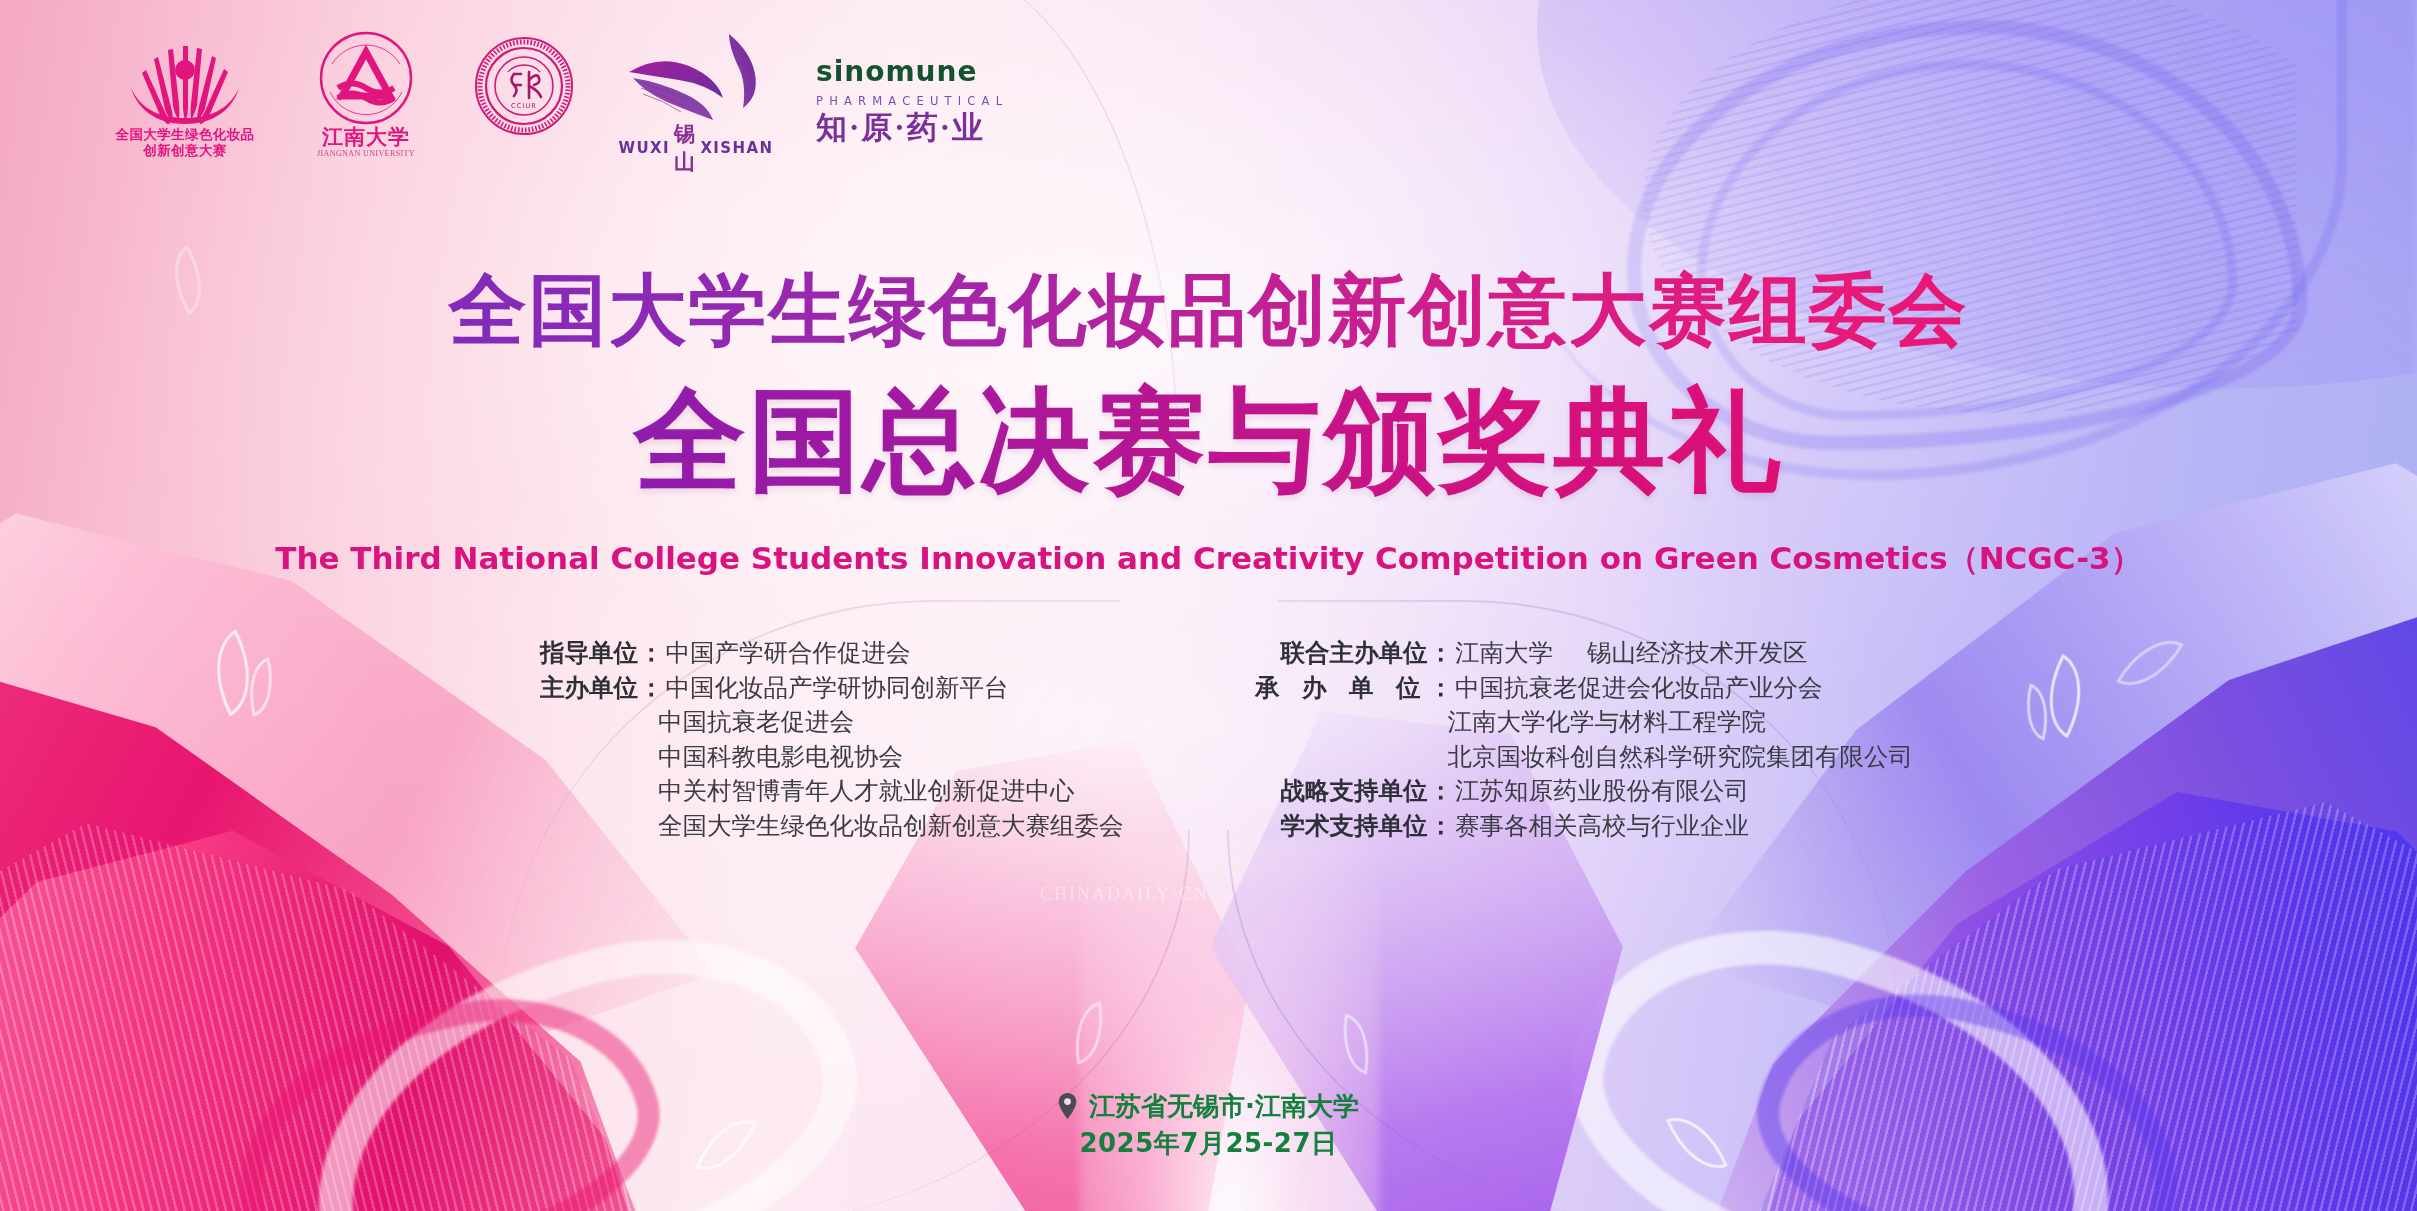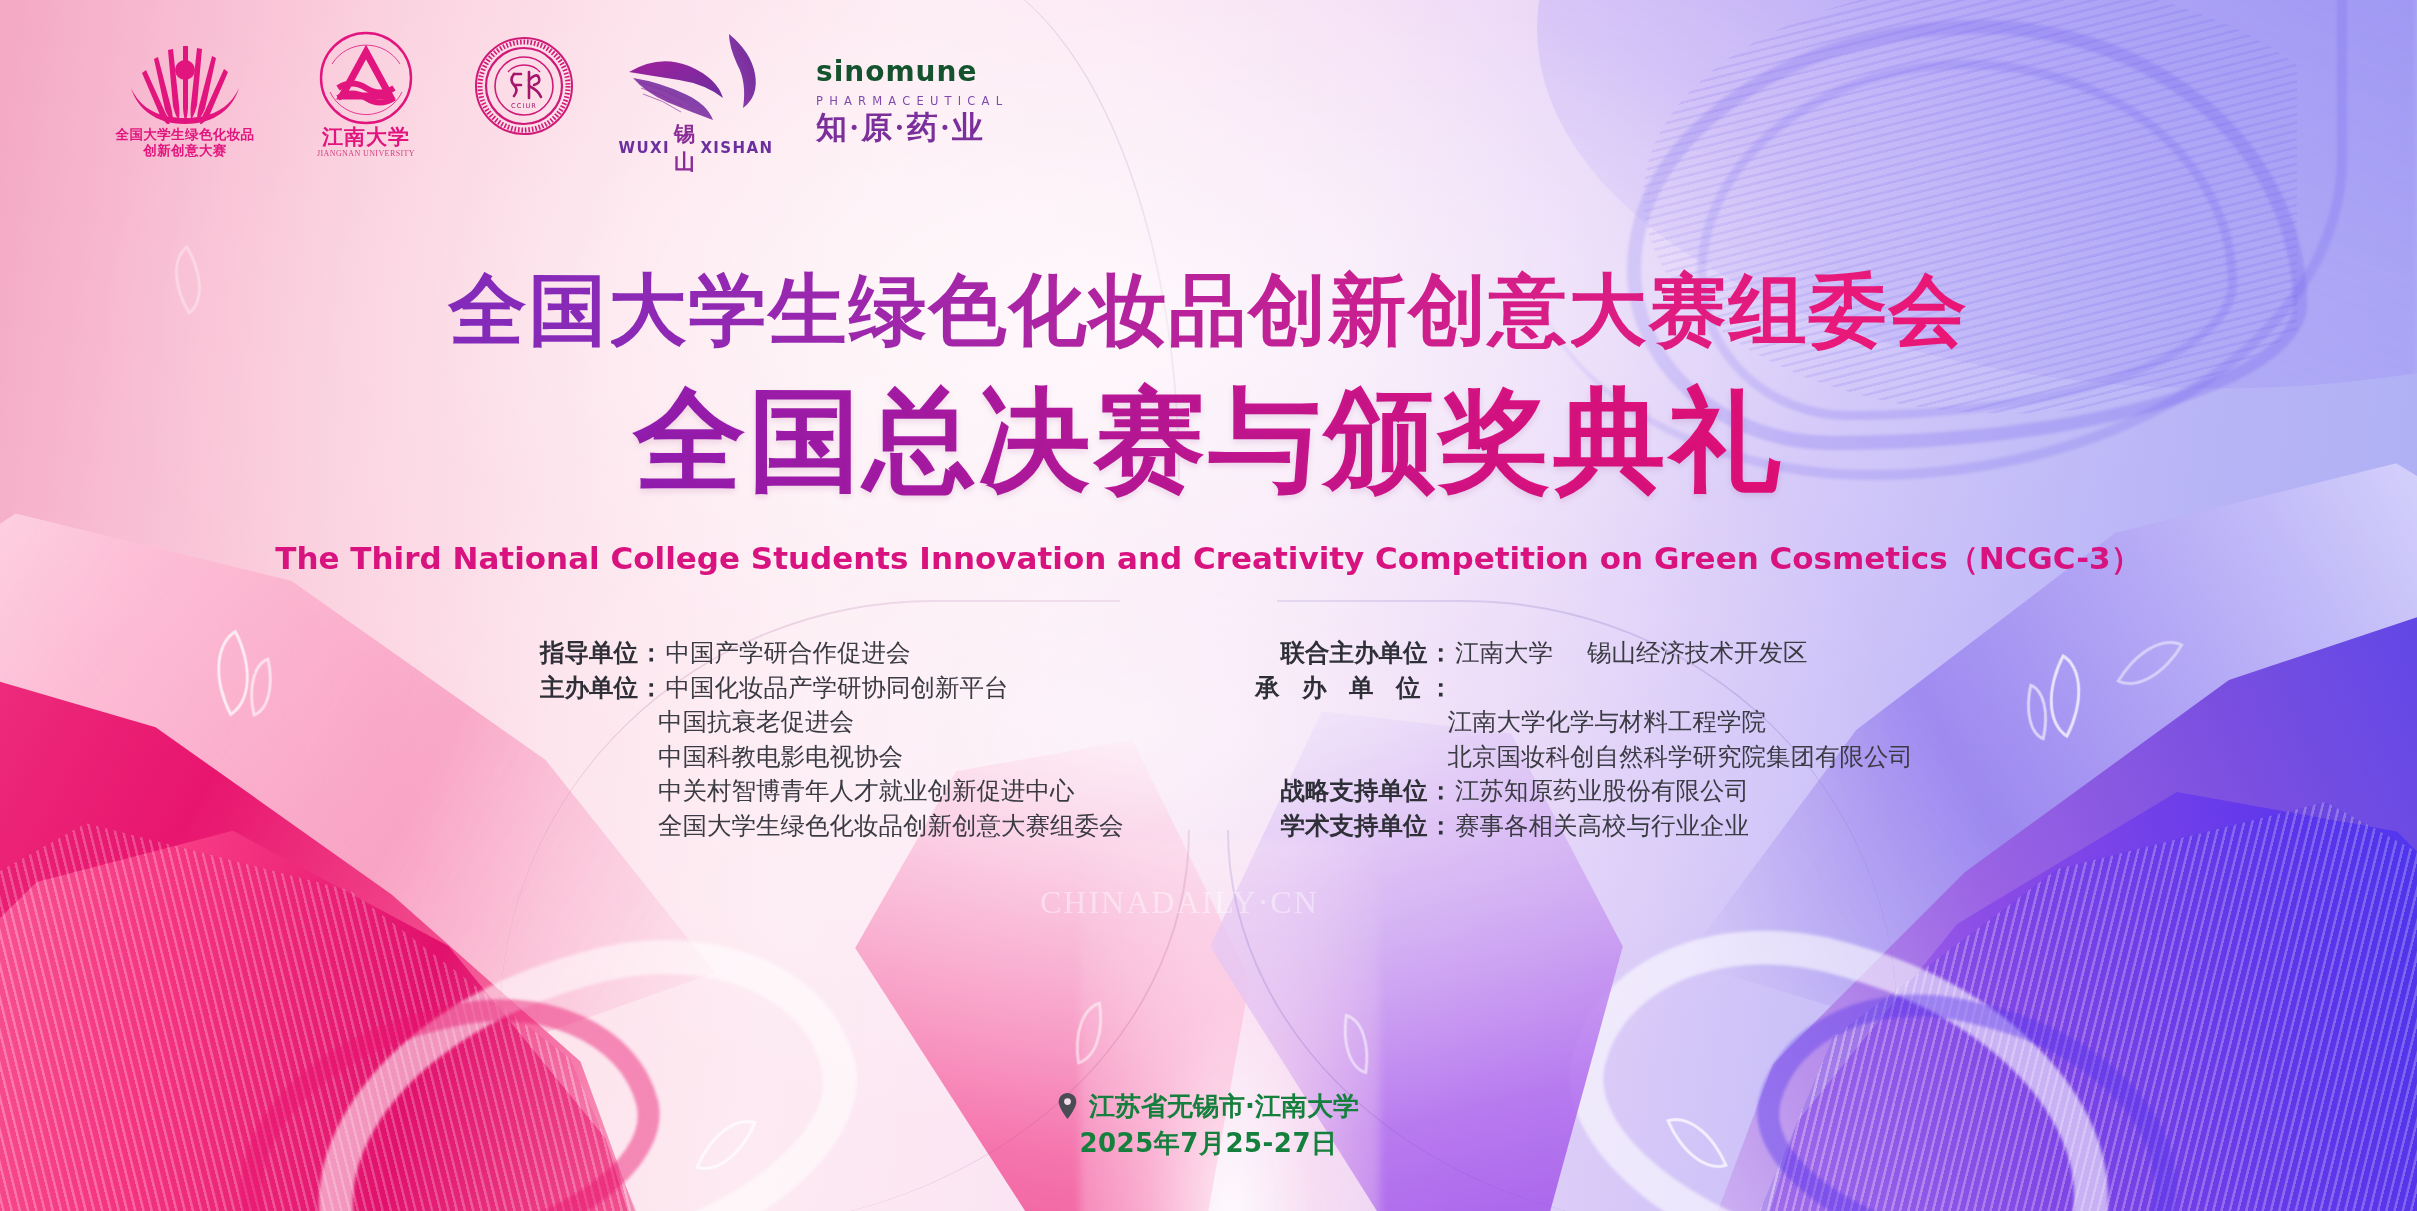--- a/index.html
+++ b/index.html
@@ -261,21 +261,21 @@
   .leaf-e { right: 366px; top: 686px; width: 28px; height: 52px; transform: rotate(14deg) scaleX(-1); opacity:.8; }
   .leaf-f { right: 700px; top: 1110px; width: 40px; height: 66px; transform: rotate(-22deg) scaleX(-1); }
   .leaf-g { left: 1072px; top: 1004px; width: 34px; height: 58px; transform: rotate(-10deg); opacity:.7; }
   .leaf-h { left: 1340px; top: 1016px; width: 32px; height: 56px; transform: rotate(10deg) scaleX(-1); opacity:.7; }
   .leaf-i { left: 2130px; top: 630px; width: 40px; height: 66px; transform: rotate(30deg); opacity:.65; }
   .leaf-j { left: 170px; top: 250px; width: 36px; height: 60px; transform: rotate(-32deg); opacity:.45; }
 
   .watermark {
     position: absolute;
     left: 1040px; top: 884px;
-    font-size: 32px;
+    font-size: 18px;
     letter-spacing: 2px;
     color: rgba(255,255,255,0.42);
     font-family: "Liberation Serif", serif;
     white-space: nowrap;
   }
 
   
   #content { position: absolute; inset: 0; }
 
   
@@ -643,20 +643,21 @@
 
         <div class="org-line">
           <span class="org-label">联合主办单位</span>
           <span class="org-colon">：</span>
           <span class="org-value"><span>江南大学</span><span class="gap"></span><span>锡山经济技术开发区</span></span>
         </div>
 
         <div class="org-line">
           <span class="org-label spaced">承 办 单 位</span>
           <span class="org-colon">：</span>
+          <span class="org-value">中国抗衰老促进会化妆品产业分会</span>
         </div>
         <div class="org-line">
           <span class="org-label"></span>
           <span class="org-colon">&nbsp;&nbsp;</span>
           <span class="org-value">江南大学化学与材料工程学院</span>
         </div>
         <div class="org-line">
           <span class="org-label"></span>
           <span class="org-colon">&nbsp;&nbsp;</span>
           <span class="org-value">北京国妆科创自然科学研究院集团有限公司</span>

